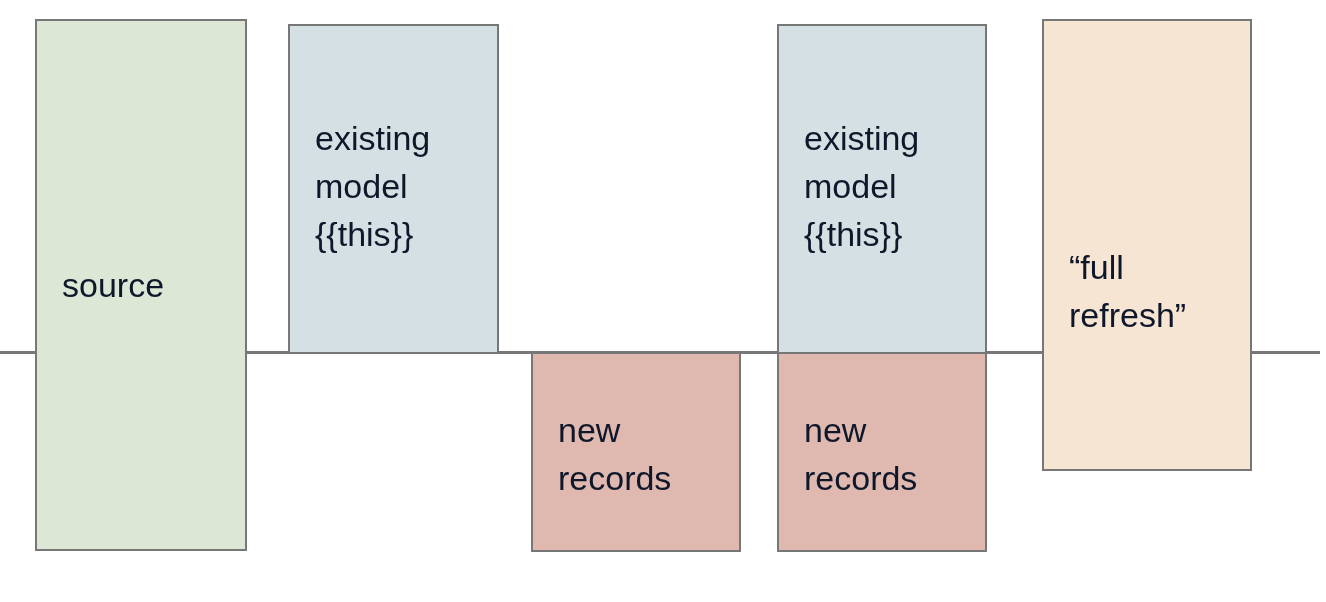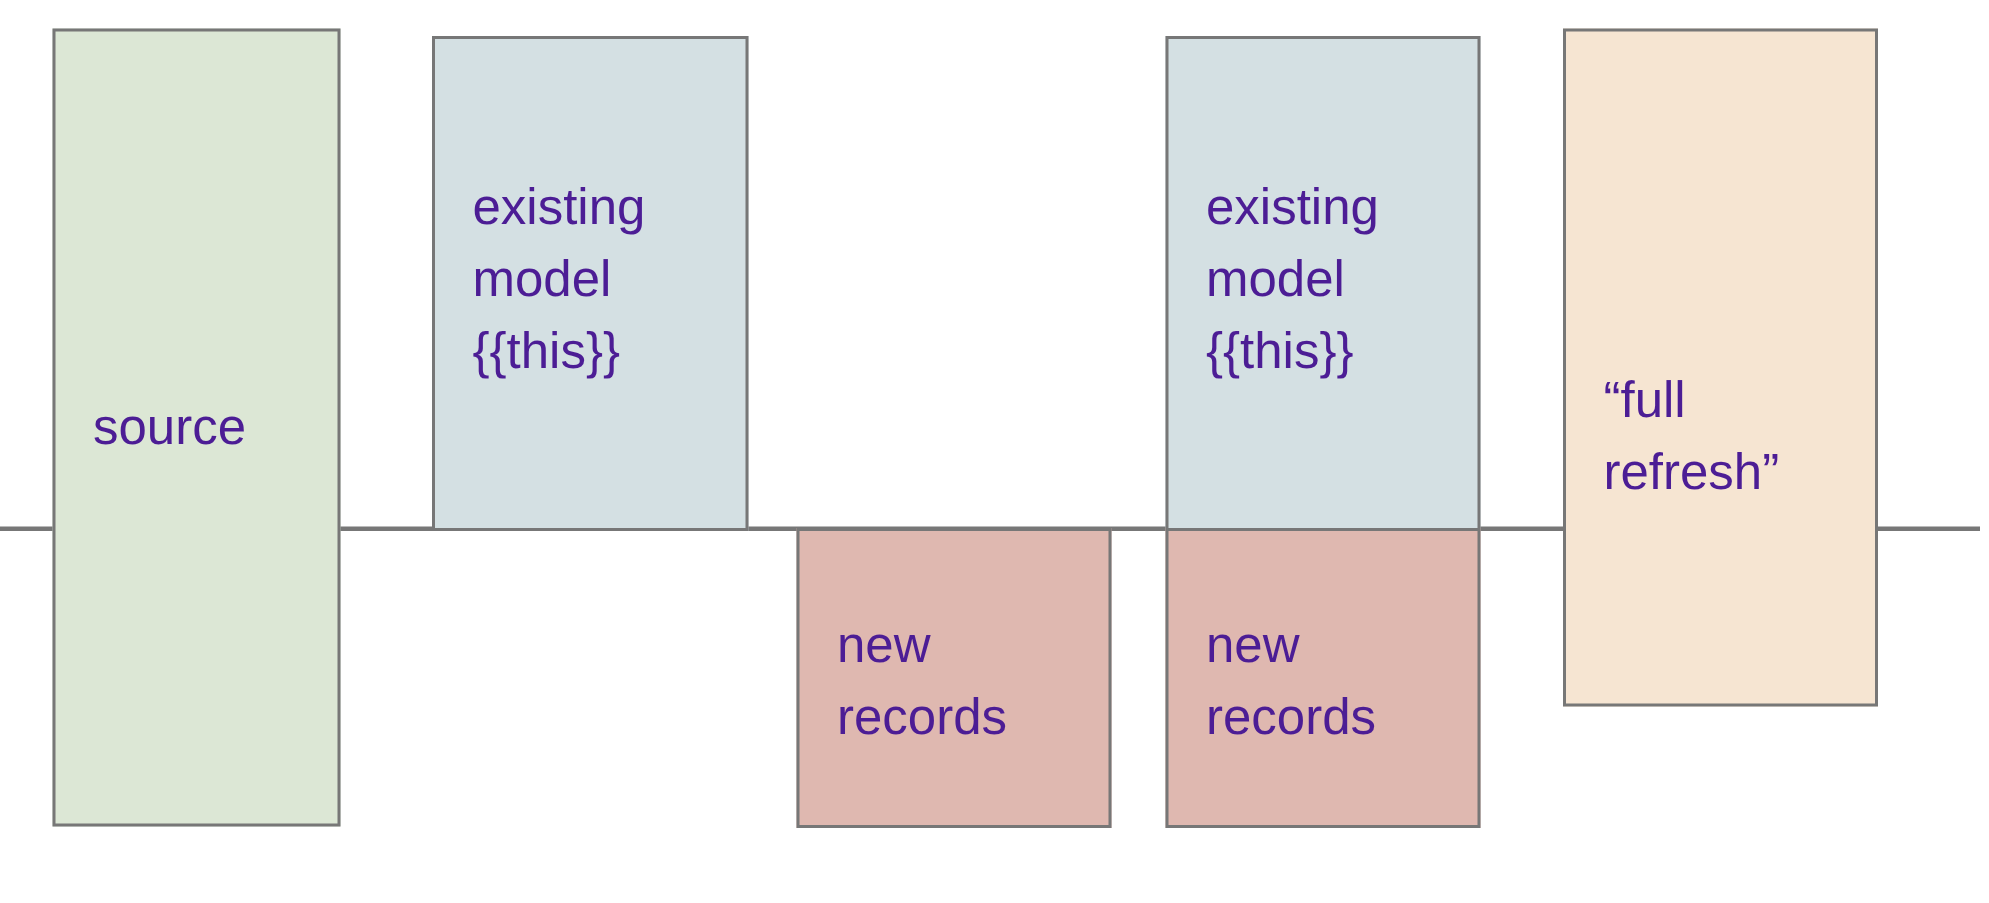--- a/index.html
+++ b/index.html
@@ -21,39 +21,39 @@
     left: 0px;
     top: 351px;
     width: 1320px;
     height: 3px;
     background: #777777;
   }
   .box {
     position: absolute;
     box-sizing: border-box;
     border: 2px solid #777777;
-    color: #4c1d95;
+    color: #0f172a;
     font-size: 34px;
     line-height: 48px;
     font-family: "Liberation Sans", sans-serif;
     white-space: pre-line;
     display: flex;
     align-items: center;
     justify-content: flex-start;
     padding-left: 25px;
     padding-right: 8px;
   }
   .box .txt {
     display: block;
     white-space: pre-line;
   }
 
   
   #box-source {
-    left: 35px;  top: 19px;  width: 192px; height: 532px;
+    left: 35px;  top: 19px;  width: 212px; height: 532px;
     background: #dce7d5;
   }
   #box-existing-model-1 {
     left: 288px; top: 24px;  width: 211px; height: 330px;
     background: #d4e0e3;
     align-items: flex-start;
     padding-top: 88px;
   }
   #box-new-records-1 {
     left: 531px; top: 352px; width: 210px; height: 200px;

